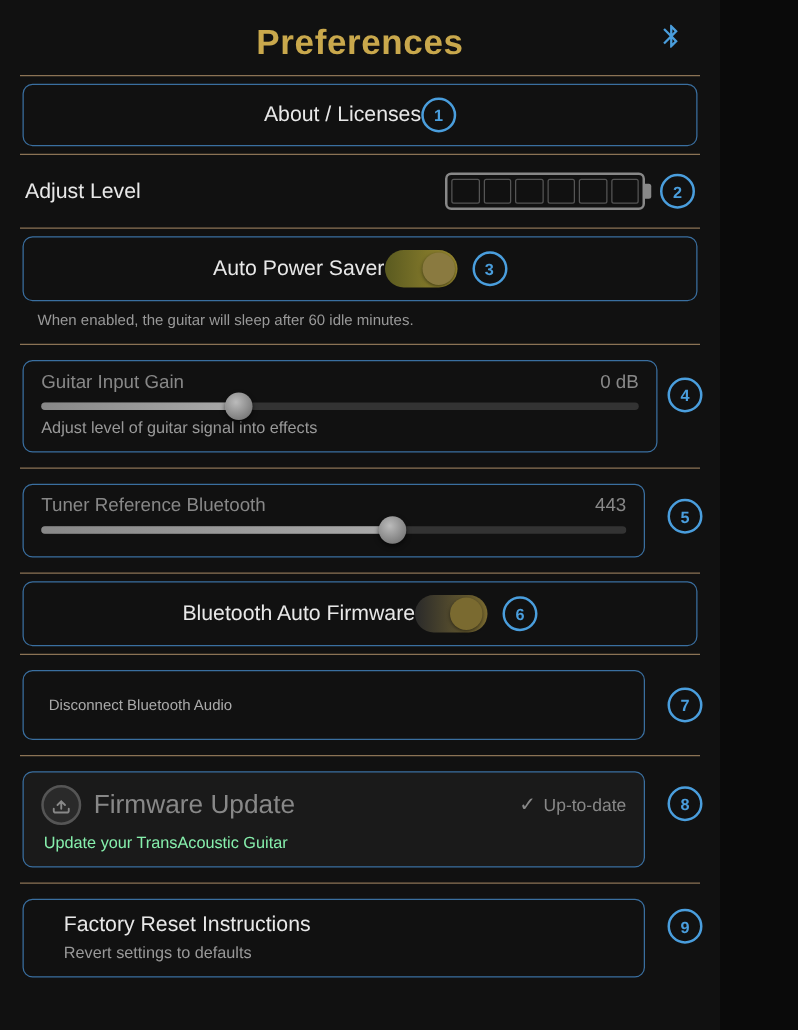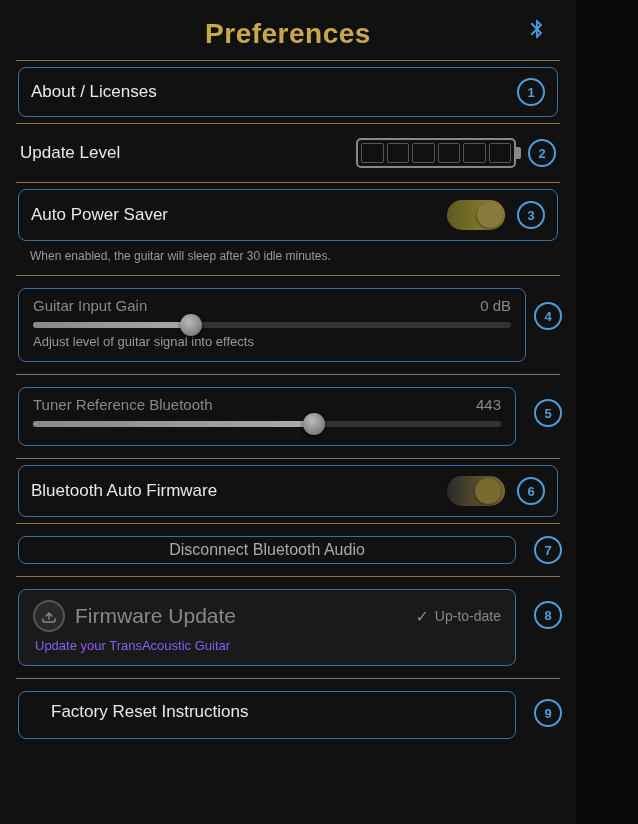--- a/index.html
+++ b/index.html
@@ -57,20 +57,21 @@
       align-items: center;
       justify-content: space-between;
       padding: 10px 12px;
       position: relative;
     }
 
     .row-bordered {
       border: 1.5px solid #3a6fa0;
       border-radius: 8px;
       margin: 6px 10px;
+      justify-content: center;
     }
 
     .row-label {
       font-size: 17px;
       color: #e8e8e8;
       font-weight: 400;
     }
 
     .circle-badge {
       width: 28px;
@@ -216,23 +217,23 @@
       font-size: 13px;
       color: #999;
       margin-top: 6px;
     }
 
     
     .disconnect-btn {
       border: 1.5px solid #3a6fa0;
       border-radius: 8px;
       margin: 6px 10px;
-      padding: 4px;
-      text-align: center;
-      font-size: 16px;
+      padding: 20px;
+      text-align: left;
+      font-size: 12px;
       color: #aaa;
       cursor: pointer;
     }
 
     
     .firmware-section {
       border: 1.5px solid #3a6fa0;
       border-radius: 8px;
       margin: 6px 10px;
       padding: 10px 14px 12px 14px;
@@ -274,21 +275,21 @@
       color: #888;
     }
 
     .checkmark {
       color: #888;
       font-size: 16px;
     }
 
     .firmware-sub {
       font-size: 13px;
-      color: #8b5cf6;
+      color: #86efac;
       padding-left: 2px;
     }
 
     
     .factory-section {
       border: 1.5px solid #3a6fa0;
       border-radius: 8px;
       margin: 6px 10px;
       padding: 10px 14px 12px 32px;
     }
@@ -328,21 +329,21 @@
   <div class="divider"></div>
 
   <div class="row row-bordered">
     <span class="row-label">About / Licenses</span>
     <div class="circle-badge">1</div>
   </div>
 
   <div class="divider"></div>
 
   <div class="row">
-    <span class="row-label">Update Level</span>
+    <span class="row-label">Adjust Level</span>
     <div class="right-section">
       <div class="battery-container">
         <div class="battery-segment"></div>
         <div class="battery-segment"></div>
         <div class="battery-segment"></div>
         <div class="battery-segment"></div>
         <div class="battery-segment"></div>
         <div class="battery-segment"></div>
       </div>
       <div class="circle-badge">2</div>
@@ -353,21 +354,21 @@
 
   <div class="row row-bordered">
     <span class="row-label">Auto Power Saver</span>
     <div class="right-section">
       <div class="toggle on">
         <div class="toggle-knob"></div>
       </div>
       <div class="circle-badge">3</div>
     </div>
   </div>
-  <div class="sub-text">When enabled, the guitar will sleep after 30 idle minutes.</div>
+  <div class="sub-text">When enabled, the guitar will sleep after 60 idle minutes.</div>
 
   <div class="divider"></div>
 
   <div style="display:flex; align-items:flex-start; margin: 6px 0;">
     <div class="slider-section" style="flex:1; margin-right:0;">
       <div class="slider-header">
         <span class="slider-label">Guitar Input Gain</span>
         <span class="slider-value">0 dB</span>
       </div>
       <div class="slider-track">
@@ -443,19 +444,20 @@
     <div style="display:flex; align-items:center; justify-content:center; padding: 18px 6px 0 8px;">
       <div class="circle-badge">8</div>
     </div>
   </div>
 
   <div class="divider"></div>
 
   <div style="display:flex; align-items:flex-start; margin: 6px 0;">
     <div class="factory-section" style="flex:1;">
       <div class="factory-title">Factory Reset Instructions</div>
+      <div class="factory-sub">Revert settings to defaults</div>
     </div>
     <div style="display:flex; align-items:center; justify-content:center; padding: 14px 6px 0 8px;">
       <div class="circle-badge">9</div>
     </div>
   </div>
 
 </div>
 
 </body></html>

